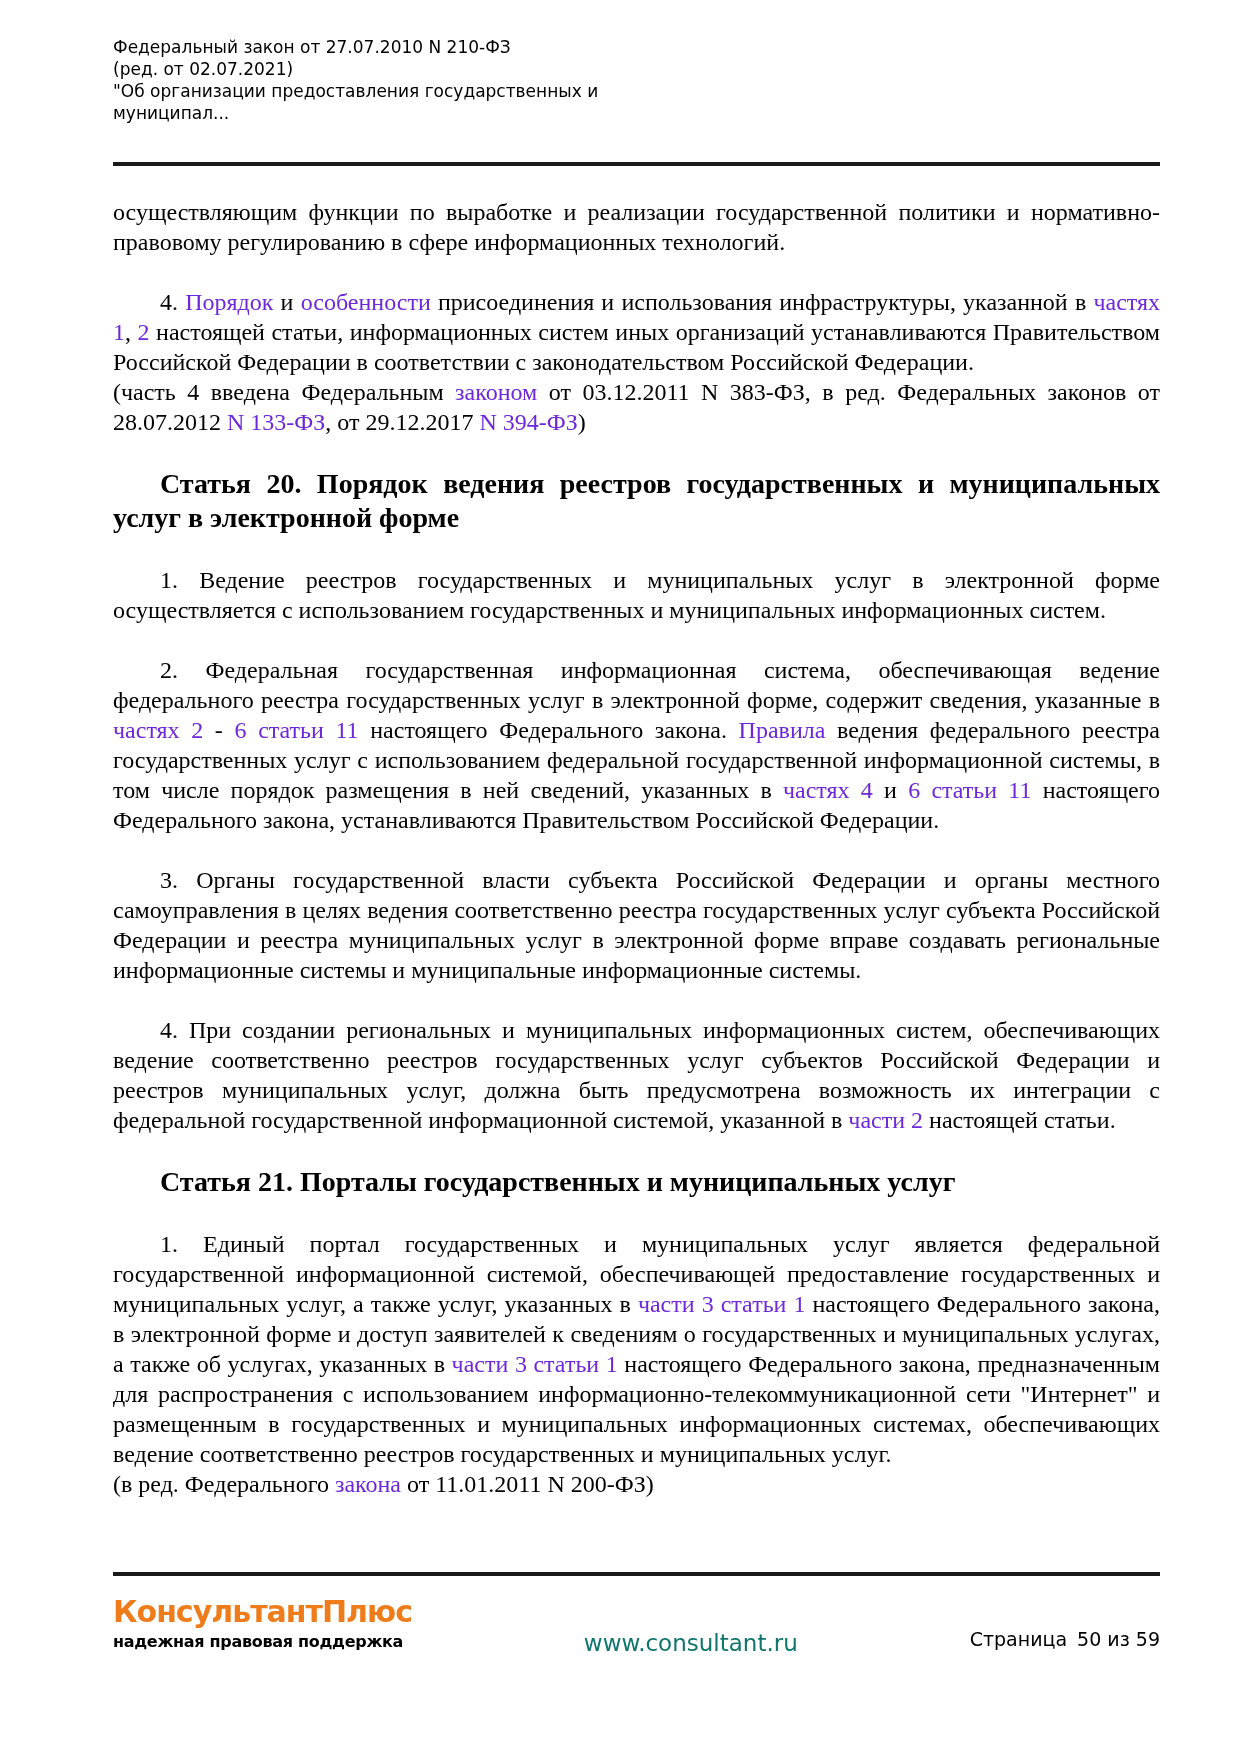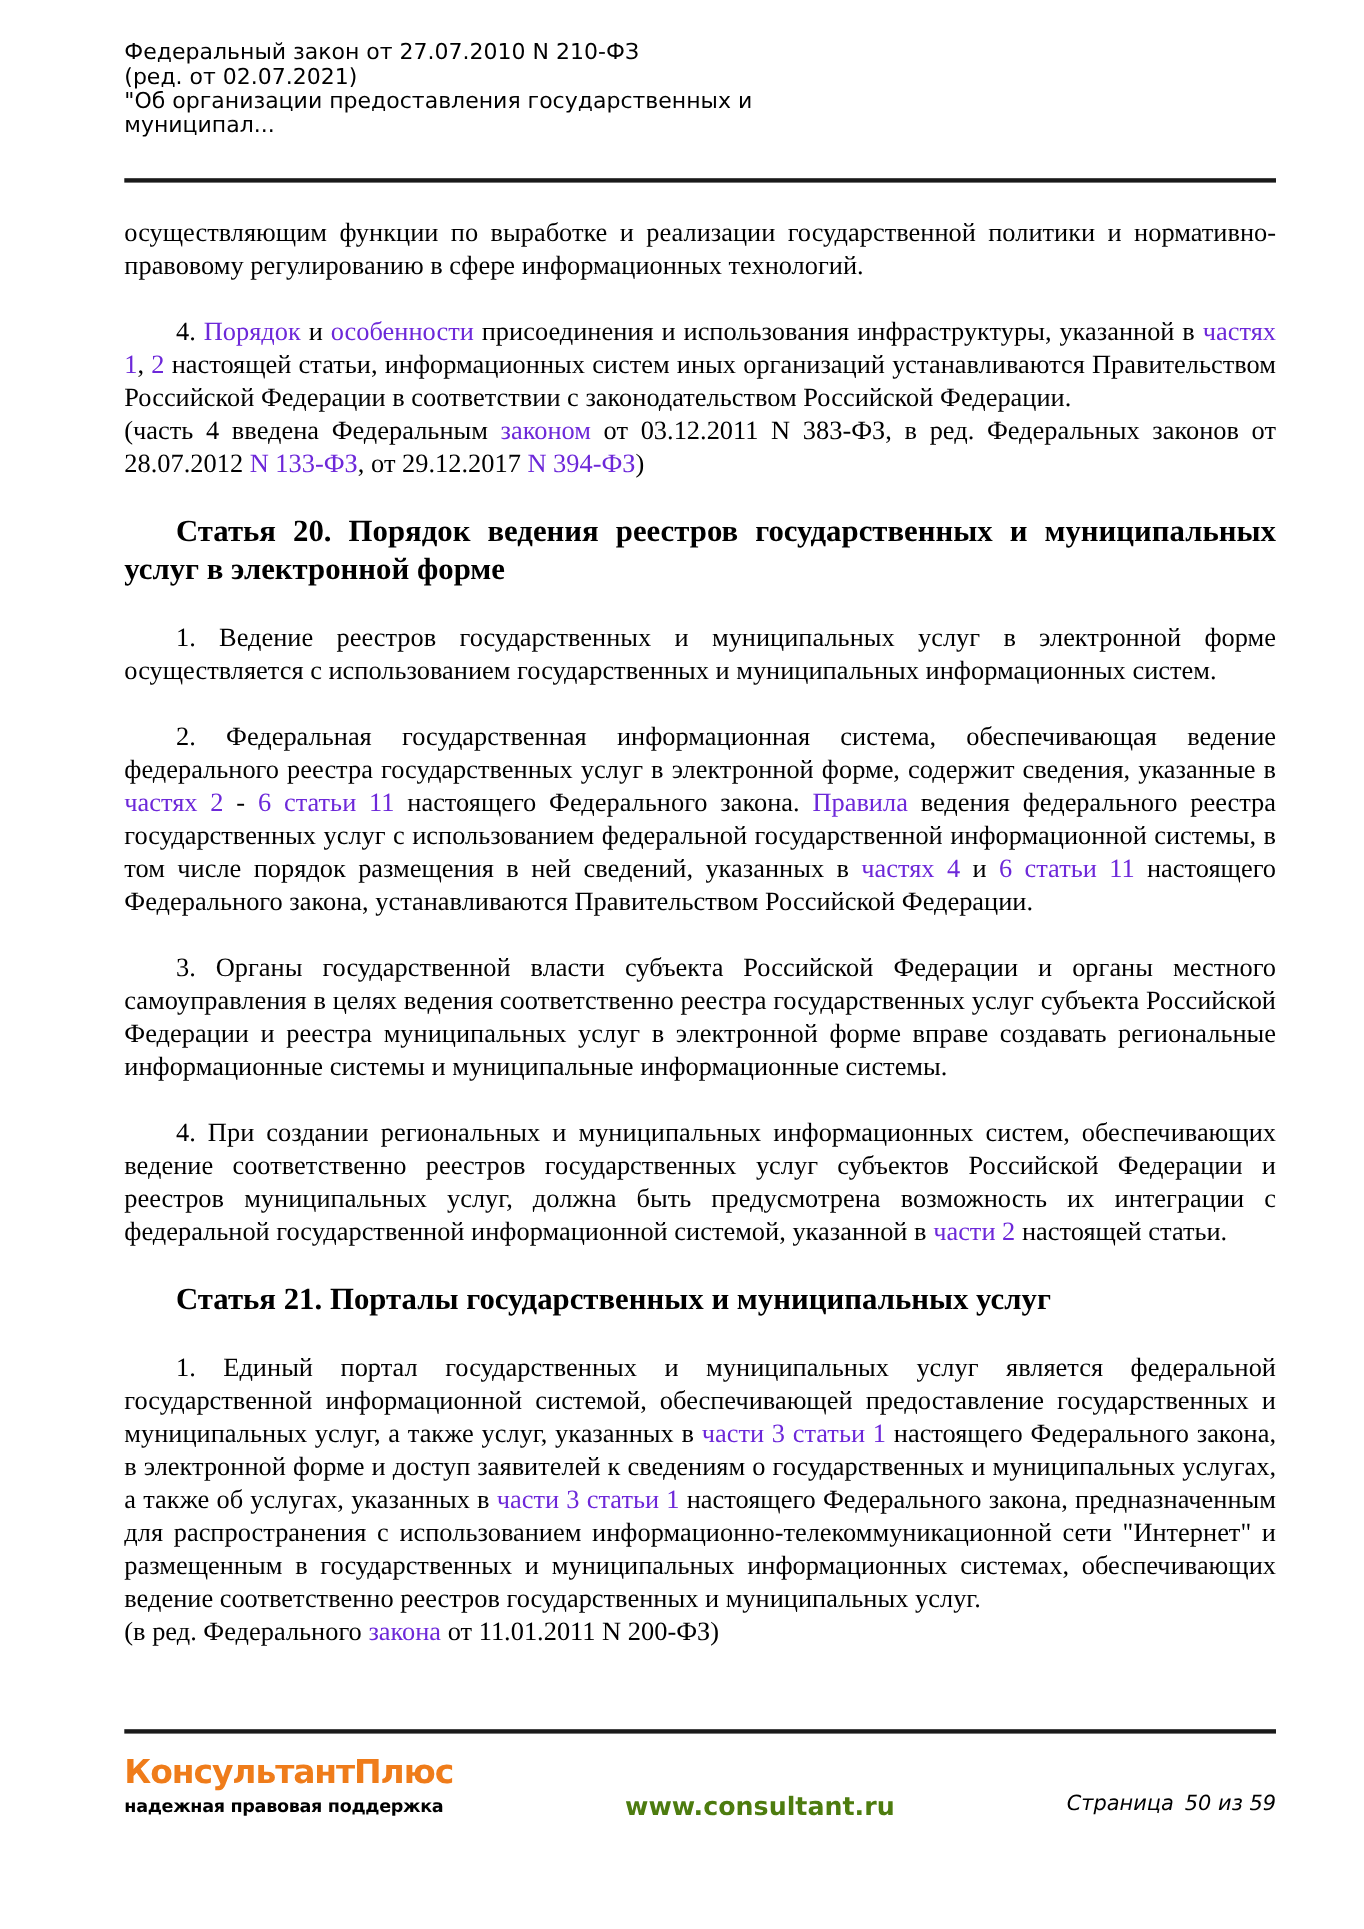--- a/index.html
+++ b/index.html
@@ -4,43 +4,43 @@
 <style>
   html,body{margin:0;padding:0;background:#ffffff;}
   body{width:1240px;height:1754px;position:relative;color:#000;
        font-family:"Liberation Serif",serif;}
   .page{position:absolute;inset:0;width:1240px;height:1754px;background:#fff;overflow:hidden;}
   .margins{padding-left:113px;padding-right:80px;}
 
   
   .doc-header{display:flex;justify-content:space-between;align-items:flex-start;
               padding-top:36px;font-family:"DejaVu Sans","Liberation Sans",sans-serif;
-              font-size:20px;line-height:22px;}
+              font-size:17px;line-height:22px;}
   .hdr-left{max-width:620px;}
   .hdr-right{text-align:right;margin-top:24px;line-height:24px;}
   .brand-blue{color:#0000e6;font-weight:bold;}
   .rule{height:4px;background:#1a1a1a;margin-top:38px;}
 
   
   .doc-body{margin-top:31px;font-size:24px;line-height:30px;text-align:justify;}
   .doc-body p,.doc-body h3{margin:0;font-weight:normal;}
   .doc-body .ind{text-indent:47px;}
   .doc-body .sp{margin-top:30px;}
   .doc-body h3.head{font-weight:bold;font-size:28px;line-height:34px;}
   .lnk{color:#6d28d9;cursor:pointer;}
 
   
   .doc-footer{position:absolute;left:113px;right:80px;top:1572px;
               font-family:"DejaVu Sans","Liberation Sans",sans-serif;}
   .f-rule{height:4px;background:#1a1a1a;}
   .f-row{display:flex;justify-content:space-between;align-items:flex-start;margin-top:20px;}
   .logo-name{color:#ef7c1a;font-weight:bold;font-size:30px;line-height:32px;letter-spacing:-1px;}
   .logo-tag{font-weight:bold;font-size:16px;letter-spacing:-0.3px;margin-top:4px;}
-  .site-link{color:#4d7c0f;font-weight:bold;font-size:23px;margin-top:34px;}
-  .page-num{font-size:19px;margin-top:32px;color:#000;font-style:italic;}
+  .site-link{color:#0f766e;font-weight:normal;font-size:23px;margin-top:34px;}
+  .page-num{font-size:19px;margin-top:32px;color:#000;}
   .page-num .sep{display:inline-block;width:10px;}
 </style>
 </head>
 <body>
 
 <div class="page">
 
   <div class="margins">
     <div class="doc-header">
       <div class="hdr-left">

